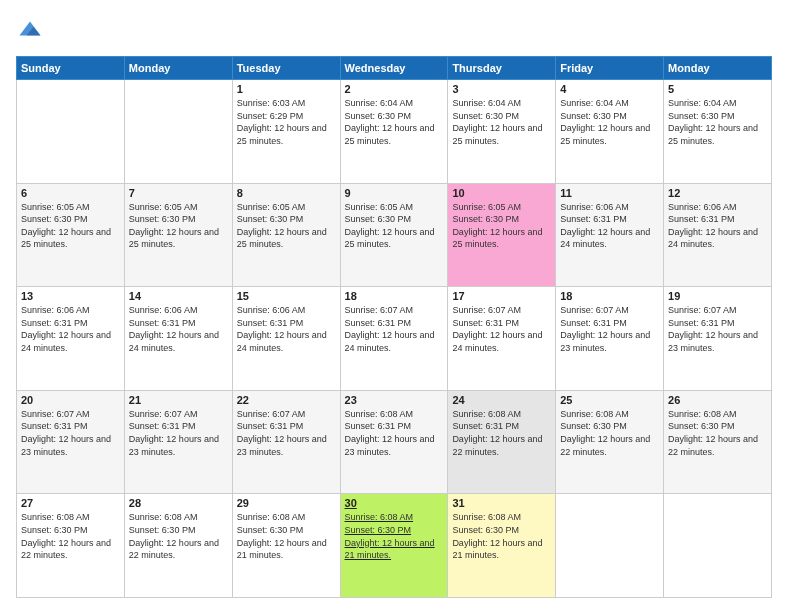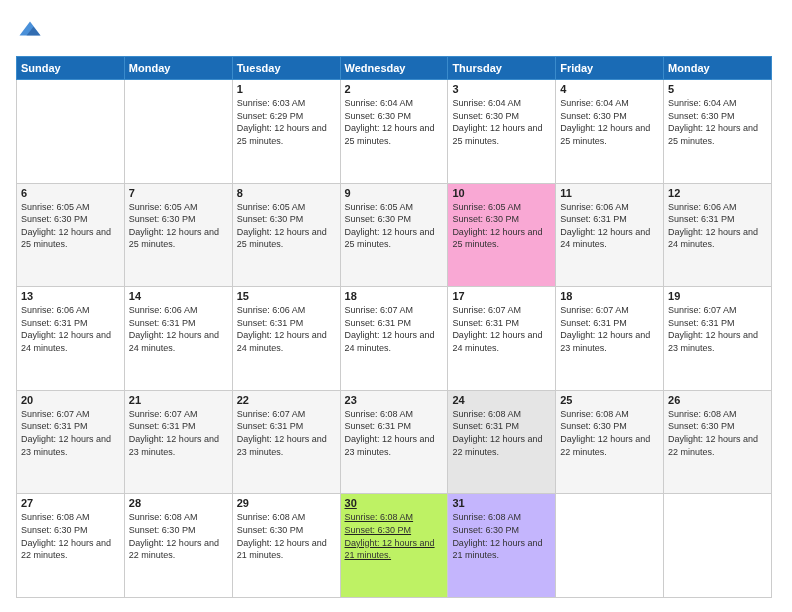--- a/index.html
+++ b/index.html
@@ -323,21 +323,21 @@
             <div class="day-info" style="white-space: pre-line;">Sunrise: 6:08 AM
 Sunset: 6:30 PM
 Daylight: 12 hours and 21 minutes.</div>
           </td>
           <td style="background-color: #bef264; text-decoration: underline;">
             <span class="day-num">30</span>
             <div class="day-info" style="white-space: pre-line;">Sunrise: 6:08 AM
 Sunset: 6:30 PM
 Daylight: 12 hours and 21 minutes.</div>
           </td>
-          <td style="background-color: #c4b5fd; margin-top: 36px;">
+          <td style="background-color: #fef9c3; margin-top: 36px;">
             <span class="day-num">31</span>
             <div class="day-info" style="white-space: pre-line;">Sunrise: 6:08 AM
 Sunset: 6:30 PM
 Daylight: 12 hours and 21 minutes.</div>
           </td>
           <td class="empty-cell"></td>
           <td class="empty-cell"></td>
         </tr>
       </tbody>
   </table>

